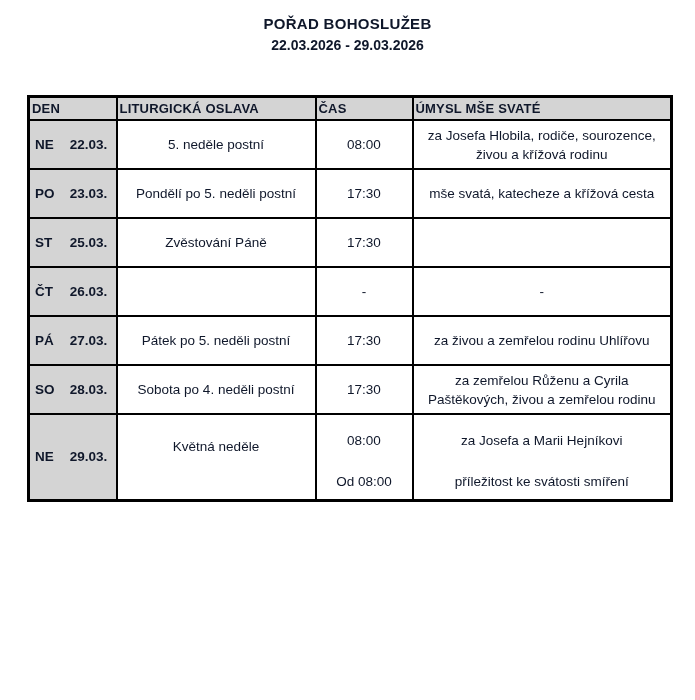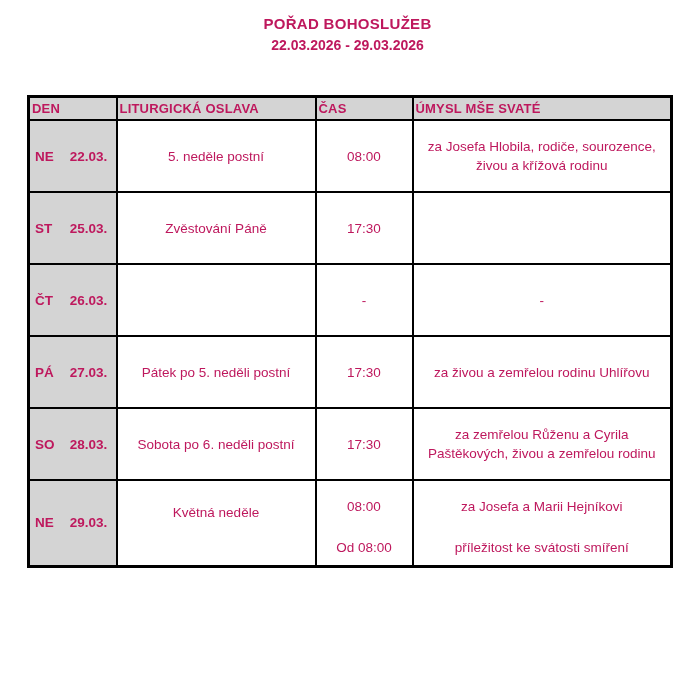--- a/index.html
+++ b/index.html
@@ -6,21 +6,21 @@
     margin: 0;
     padding: 0;
     background: #ffffff;
   }
   .page {
     position: relative;
     width: 695px;
     height: 700px;
     background: #ffffff;
     font-family: "Liberation Sans", sans-serif;
-    color: #be185d;
+    color: #0f172a;
     overflow: hidden;
   }
   .titles {
     padding-top: 13px;
     text-align: center;
   }
   .title-main {
     font-size: 15px;
     font-weight: bold;
     line-height: 22px;
@@ -64,21 +64,21 @@
     padding: 1px 2px;
     letter-spacing: 0.2px;
   }
   td {
     font-size: 13.5px;
     text-align: center;
     vertical-align: middle;
     padding: 2px 6px;
     line-height: 19px;
   }
-  tr.data-row { height: 72px; }
+  tr.data-row { height: 49px; }
   tr.data-row-last { height: 86px; }
   td.day-td {
     background: #d4d4d4;
     font-weight: bold;
     text-align: left;
     padding-left: 5px;
     white-space: nowrap;
   }
   td.day-td .day-abbr {
     display: inline-block;
@@ -138,20 +138,29 @@
       <tr class="data-row">
         <td class="day-td">
           <span class="day-abbr">NE</span>
           <span class="day-date">22.03.</span>
         </td>
         <td>5. neděle postní</td>
         <td>08:00</td>
         <td>za Josefa Hlobila, rodiče, sourozence, živou a křížová rodinu</td>
       </tr>
 
+      <tr class="data-row">
+        <td class="day-td">
+          <span class="day-abbr">PO</span>
+          <span class="day-date">23.03.</span>
+        </td>
+        <td>Pondělí po 5. neděli postní</td>
+        <td>17:30</td>
+        <td>mše svatá, katecheze a křížová cesta</td>
+      </tr>
 
 
       <tr class="data-row">
         <td class="day-td">
           <span class="day-abbr">ST</span>
           <span class="day-date">25.03.</span>
         </td>
         <td>Zvěstování Páně</td>
         <td>17:30</td>
         <td></td>
@@ -175,21 +184,21 @@
         <td>Pátek po 5. neděli postní</td>
         <td>17:30</td>
         <td>za živou a zemřelou rodinu Uhlířovu</td>
       </tr>
 
       <tr class="data-row">
         <td class="day-td">
           <span class="day-abbr">SO</span>
           <span class="day-date">28.03.</span>
         </td>
-        <td>Sobota po 6. neděli postní</td>
+        <td>Sobota po 4. neděli postní</td>
         <td>17:30</td>
         <td>za zemřelou Růženu a Cyrila Paštěkových, živou a zemřelou rodinu</td>
       </tr>
 
       <tr class="data-row-last">
         <td class="day-td">
           <span class="day-abbr">NE</span>
           <span class="day-date">29.03.</span>
         </td>
         <td class="cel-td-top">Květná neděle</td>

